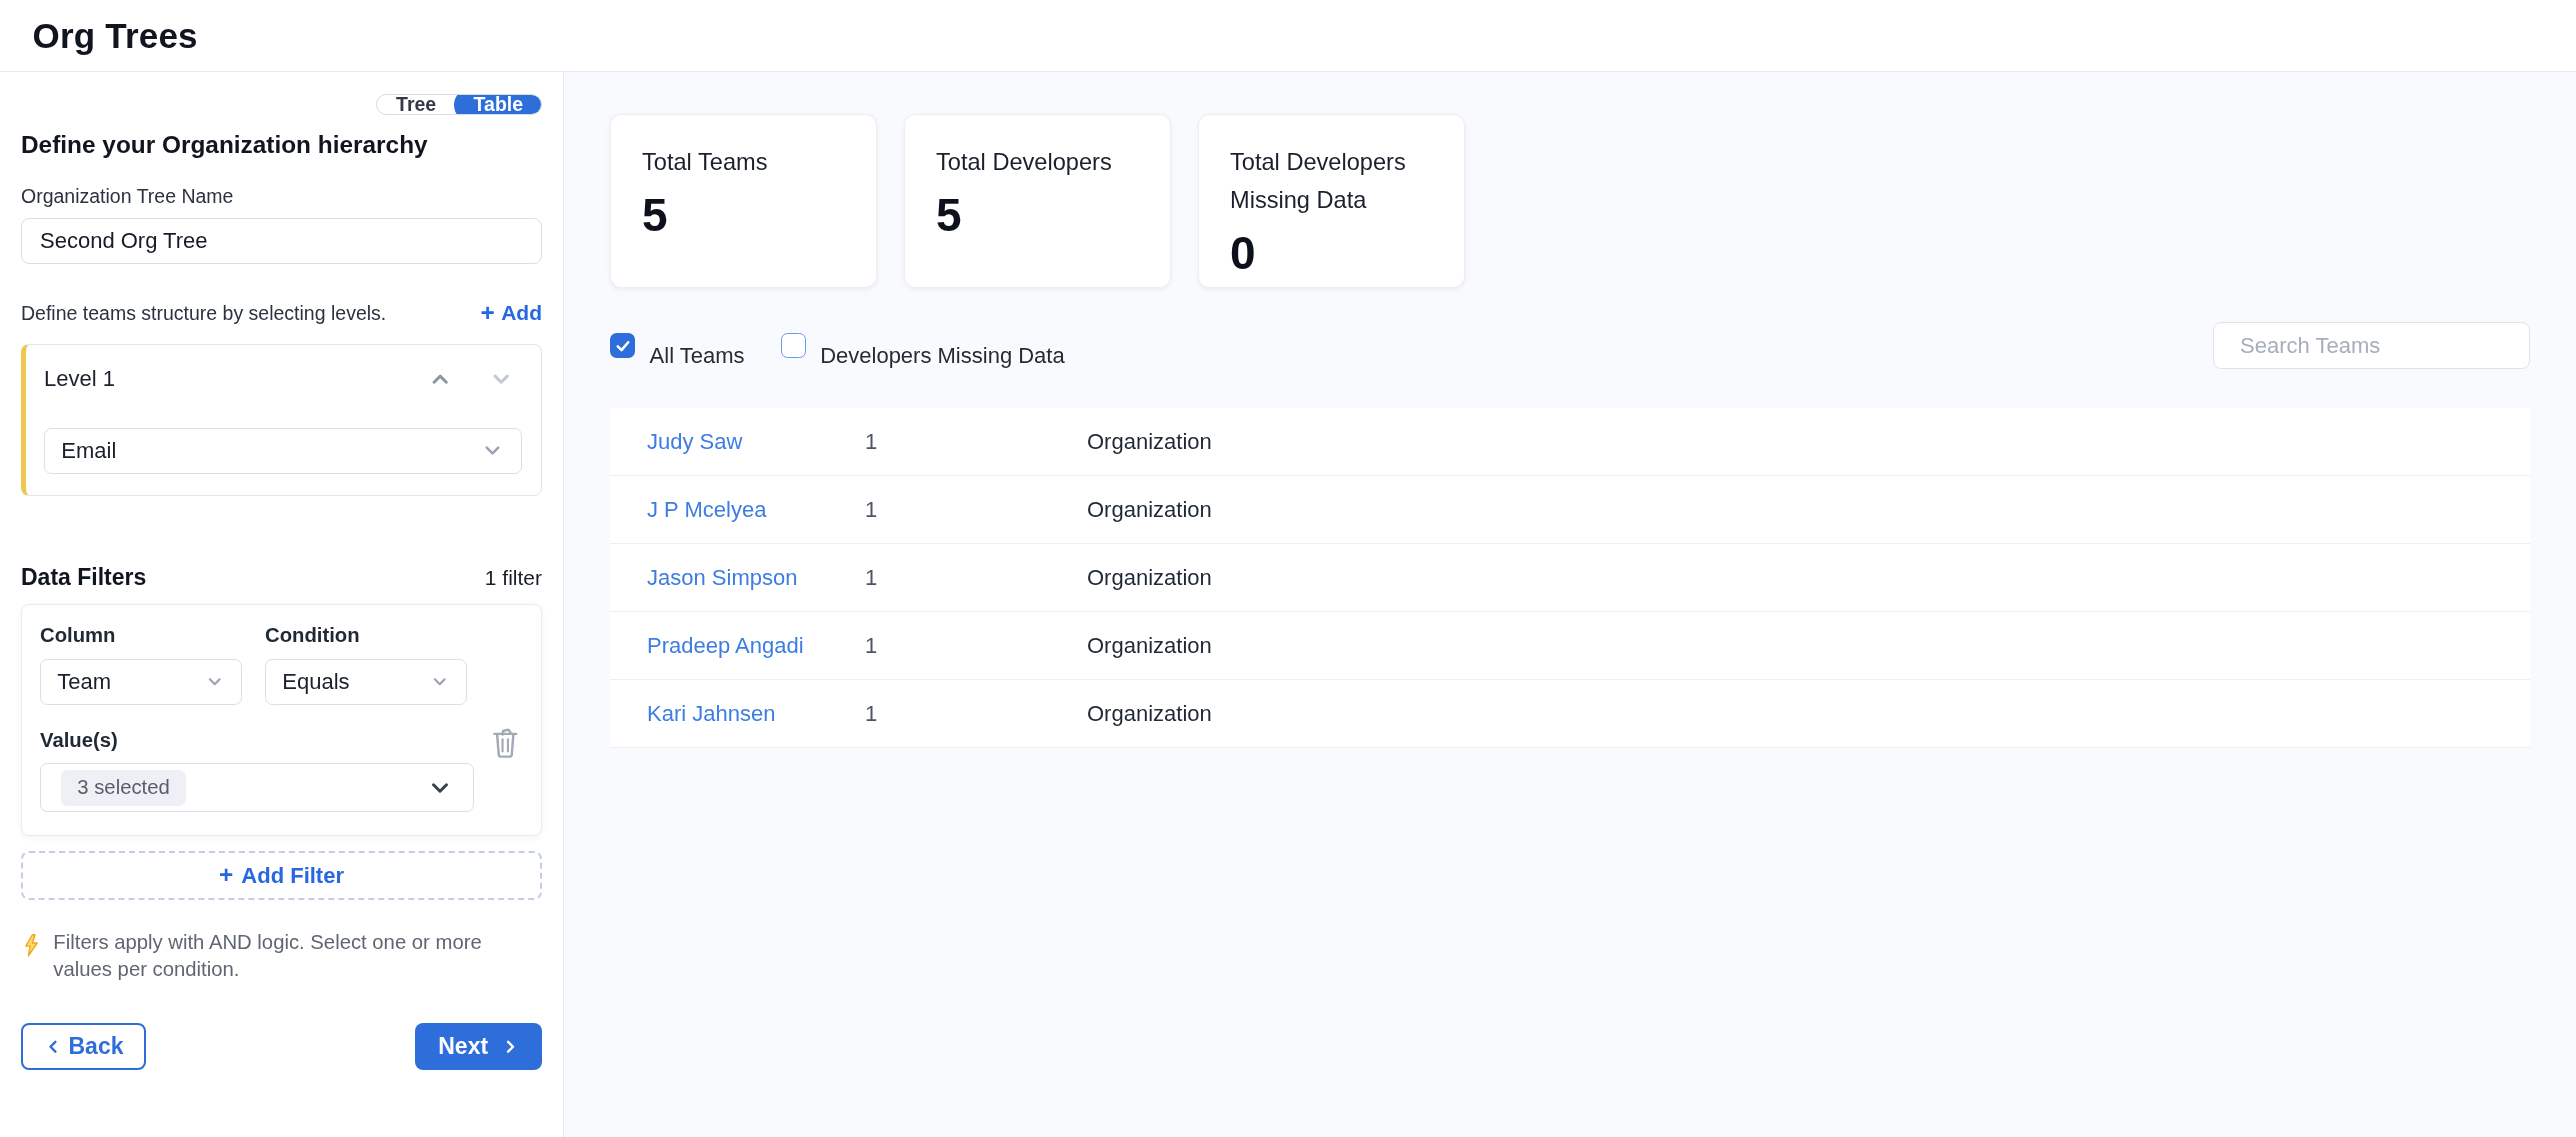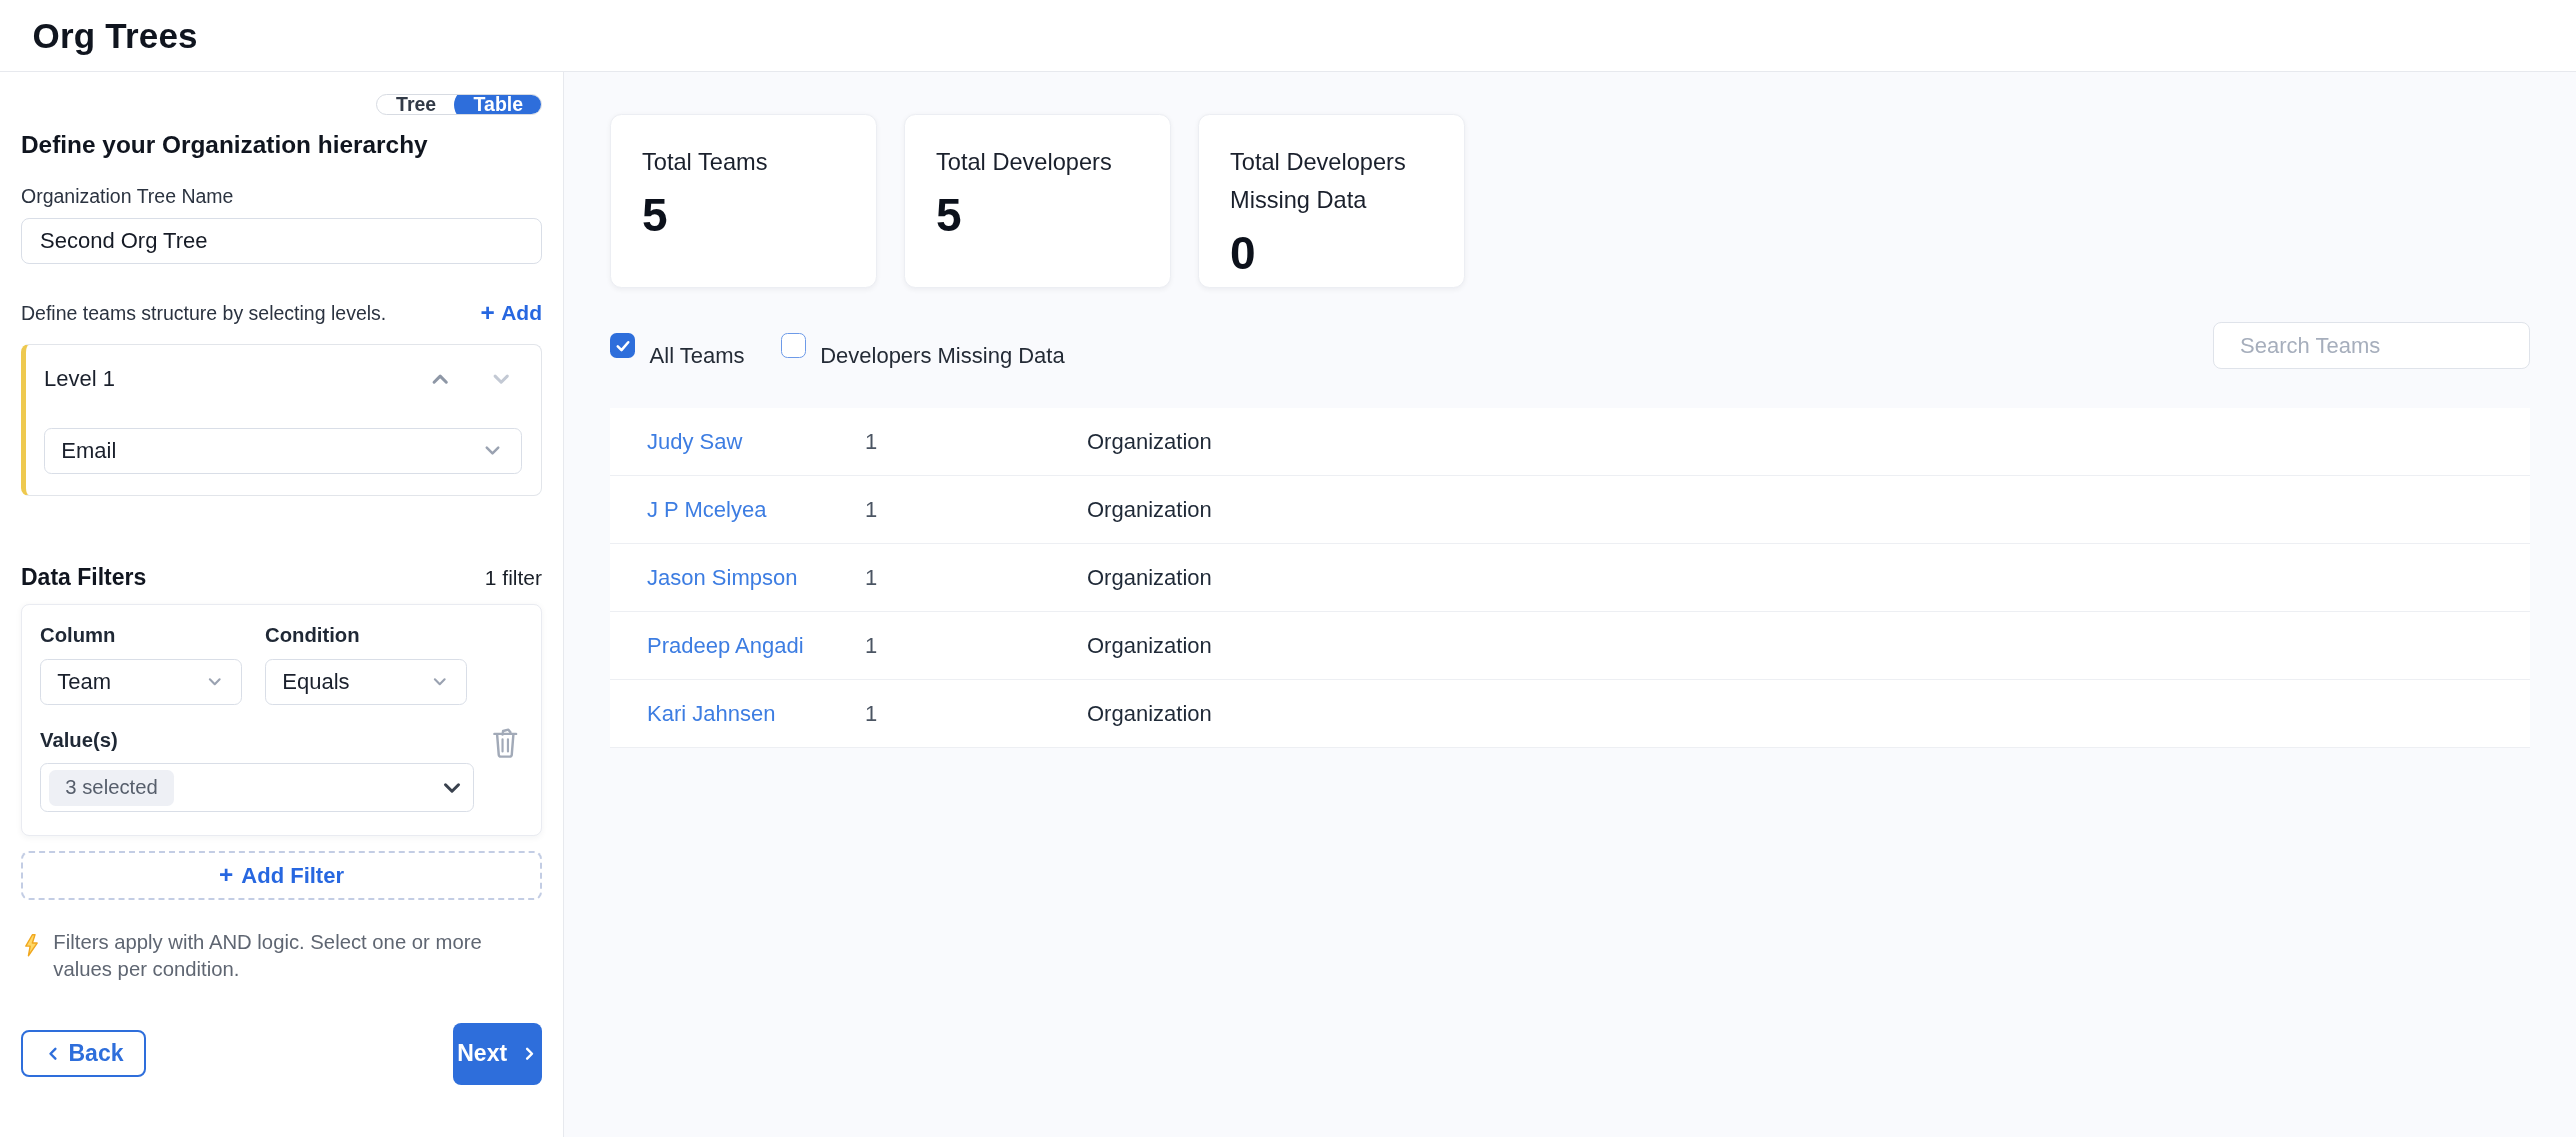--- a/index.html
+++ b/index.html
@@ -54,34 +54,34 @@
 
   .filter-card { position:relative; margin-top:13px; border:1.6px solid #e9ebf1; border-radius:8.1px;
                  background:#fff; box-shadow:0 1.6px 6.5px rgba(20,30,60,.05); padding:19.5px 18px 23px 18px; }
   .filter-grid { display:flex; gap:23px; }
   .fg-col { width:202px; }
   .fg-label { font-size:20.3px; font-weight:700; color:#1f2835; }
   .fg-col .select-box { margin-top:11.4px; }
   .trash-btn { position:absolute; right:19.5px; top:119px; width:32.5px; height:36px; cursor:pointer; }
   .values-label { margin-top:24.4px; font-size:20.3px; font-weight:700; color:#1f2835; }
   .multi-select { margin-top:11.4px; width:434px; height:49px; border:1.6px solid #d9dee7; border-radius:7.3px;
-                  display:flex; align-items:center; justify-content:space-between; padding:0 8px; cursor:pointer; }
+                  display:flex; align-items:center; justify-content:space-between; padding:0 20px; cursor:pointer; }
   .chip { background:#eef0f5; border-radius:6.5px; padding:6.5px 16.3px; font-size:20.3px; color:#565e6b; }
 
   .add-filter-btn { margin-top:14.6px; height:49px; border:2.4px dashed #c3cde4; border-radius:8.1px;
                     display:flex; align-items:center; justify-content:center; gap:8.1px;
                     color:#2767e0; font-size:22px; font-weight:700; cursor:pointer; background:#fff; }
 
   .note-row { margin-top:29px; display:flex; gap:11.4px; align-items:flex-start; padding-right:24.4px; }
   .note-text { font-size:20.3px; color:#5f6672; line-height:1.35; }
 
   .nav-row { margin-top:39px; display:flex; align-items:center; justify-content:space-between; }
   .back-btn { height:47px; padding:0 21px; border:2.4px solid #2e6edb; border-radius:8.1px; background:#fff;
               color:#2e6edb; font-size:23px; font-weight:700; display:flex; align-items:center; gap:5px; cursor:pointer; }
-  .next-btn { height:62px; padding:0 4px; border:none; border-radius:8.1px; background:#2e6edb;
+  .next-btn { height:47px; padding:0 23px; border:none; border-radius:8.1px; background:#2e6edb;
               color:#fff; font-size:23px; font-weight:700; display:flex; align-items:center; gap:11.4px; cursor:pointer; }
 
   
   .main { flex:1; background:#f9fafd; padding:42px 46px 0 46px; }
 
   .stats-row { display:flex; gap:27px; }
   .stat-card { width:267px; height:174px; background:#fff; border:0.8px solid #eceef3; border-radius:11.4px;
                box-shadow:0 1.6px 4.9px rgba(16,24,40,.05); padding:29px 31px; }
   .stat-label { font-size:23.6px; color:#1a202c; line-height:1.6; }
   .stat-value { margin-top:6.5px; font-size:46px; font-weight:700; color:#0c111b; }

